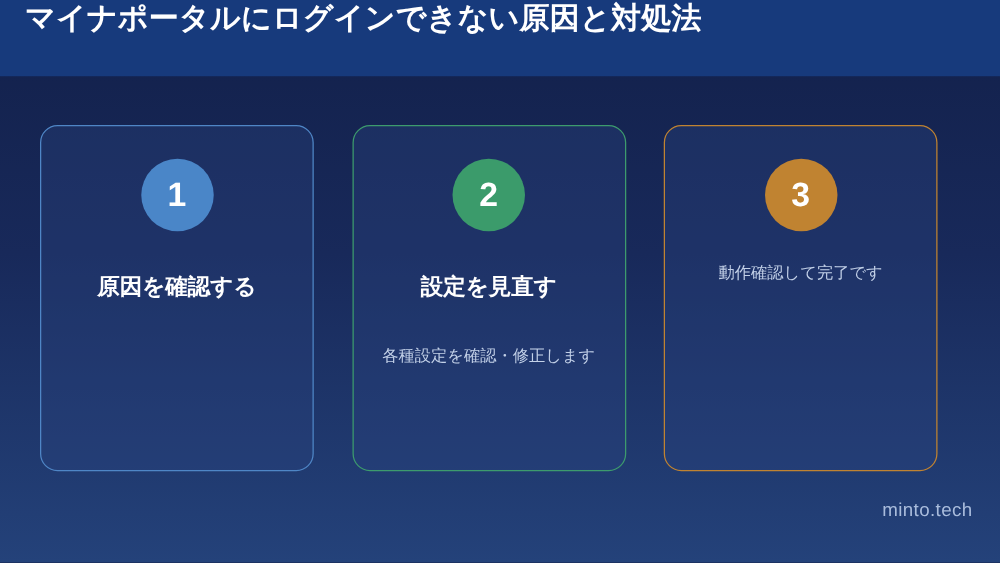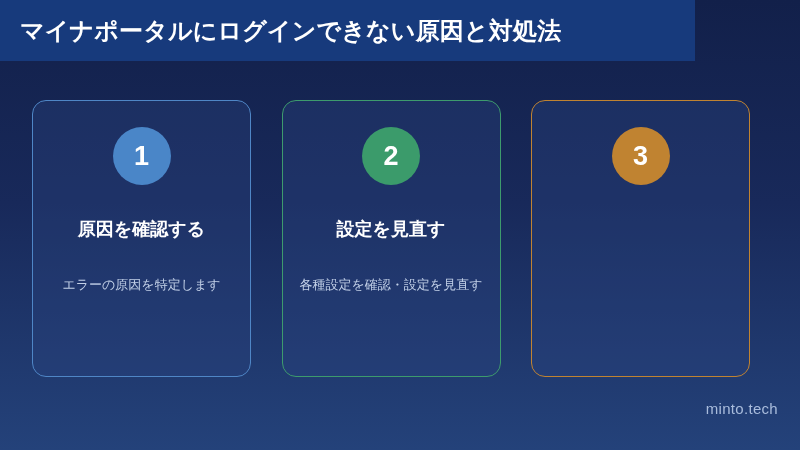--- a/index.html
+++ b/index.html
@@ -22,25 +22,24 @@
     box-sizing: border-box;
     background: linear-gradient(180deg, #12204a 0%, #18295a 45%, #24427a 100%);
     overflow: hidden;
   }
 
   
   .header {
     position: absolute;
     left: 0;
     top: 0;
-    width: 695px;
+    width: 800px;
     height: 61px;
     background: #173a7c;
     display: flex;
-    align-items: center;
   }
   .header-title {
     margin: 0;
     padding: 0 0 0 20px;
     color: #ffffff;
     font-size: 24px;
     line-height: 30px;
     font-weight: bold;
     letter-spacing: 0.2px;
     white-space: nowrap;
@@ -130,34 +129,34 @@
     <h1 class="header-title">マイナポータルにログインできない原因と対処法</h1>
   </div>
 
   <div class="cards">
 
     <div class="card card-1">
       <div class="badge badge-1">
         <span>1</span>
       </div>
       <h2 class="card-title">原因を確認する</h2>
-      <p class="card-desc">エラーの原因を特定します</p>
     </div>
 
     <div class="card card-2">
       <div class="badge badge-2">
         <span>2</span>
       </div>
       <h2 class="card-title">設定を見直す</h2>
-      <p class="card-desc">各種設定を確認・設定を見直す</p>
+      <p class="card-desc">各種設定を確認・修正します</p>
     </div>
 
     <div class="card card-3">
       <div class="badge badge-3">
         <span>3</span>
       </div>
+      <p class="card-desc">動作確認して完了です</p>
     </div>
 
   </div>
 
   <div class="footer-brand">minto.tech</div>
 
 </div>
 
 </body></html>

